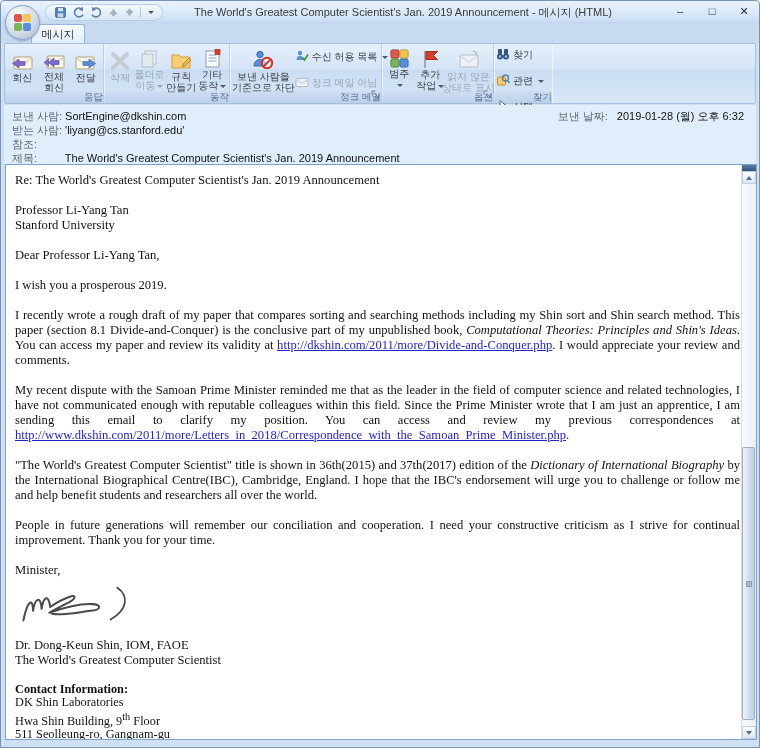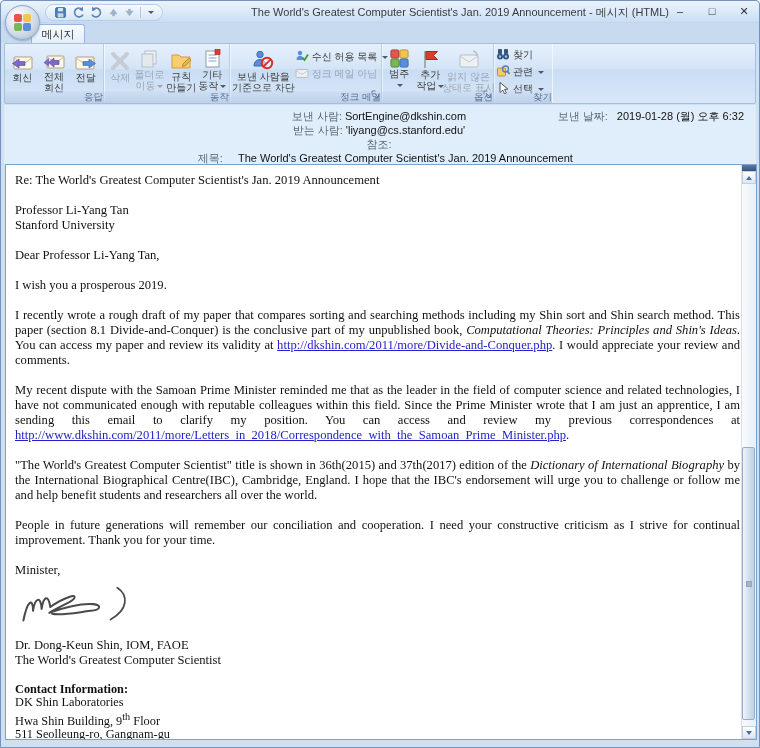--- a/index.html
+++ b/index.html
@@ -4,21 +4,21 @@
 <style>
   * { margin:0; padding:0; box-sizing:border-box; }
   html,body { background:#fff; font-family:"Liberation Sans", sans-serif; }
   .window { position:relative; width:760px; height:748px; background:#cfe0f2;
             border:1px solid #7593b8; border-radius:4px 4px 0 0; overflow:hidden; }
 
   
   .titlebar { position:absolute; top:0; left:0; right:0; height:22px;
     background:linear-gradient(#eaf3fd, #dfecfb 40%, #c9ddf3); border-bottom:1px solid #c2d7ee;
     border-radius:4px 4px 0 0; }
-  .title-text { position:absolute; top:4px; left:136px; right:90px; text-align:right;
+  .title-text { position:absolute; top:4px; left:136px; right:90px; text-align:center;
     font-size:11px; color:#3a3a3a; white-space:nowrap; overflow:hidden; }
   .win-controls { position:absolute; top:2px; right:6px; display:flex; gap:14px; }
   .win-btn { width:18px; height:16px; text-align:center; font-size:11px; color:#333; line-height:16px; cursor:default; }
 
   .office-button { position:absolute; top:4px; left:4px; width:35px; height:35px; border-radius:50%;
     background:radial-gradient(circle at 35% 30%, #fdfefe, #cfd9e6 60%, #9fb3cc);
     border:1px solid #8ca6c6; box-shadow:0 1px 2px rgba(60,90,130,.4); z-index:5;
     display:flex; align-items:center; justify-content:center; }
   .office-logo { width:17px; height:17px; display:grid; grid-template-columns:8px 8px; grid-gap:1px; }
   .office-logo span { width:8px; height:8px; border-radius:2px; }
@@ -45,31 +45,31 @@
     border-right:1px solid #b9cfe9; box-shadow:1px 0 0 rgba(255,255,255,.6); }
   .glabel { position:absolute; left:0; right:0; bottom:0; height:12px;
     background:linear-gradient(rgba(190,210,235,.25), rgba(160,185,220,.5));
     font-size:9.5px; color:#5a6f93; text-align:right; line-height:12px; }
   .launcher { position:absolute; right:1px; bottom:1px; }
   .rbuttons { display:flex; height:100%; }
   .bigbtn { display:flex; flex-direction:column; align-items:center; padding-top:2px; cursor:default; }
   .bigbtn .bicon { height:25px; display:flex; align-items:center; }
   .blabel { font-size:10px; line-height:10.5px; color:#3c3c3c; text-align:center; white-space:nowrap; }
   .disabled .blabel { color:#9aa6b4; }
-  .smallcol { display:flex; flex-direction:column; justify-content:flex-start; padding-top:4px; gap:3px; }
+  .smallcol { display:flex; flex-direction:column; justify-content:flex-start; padding-top:4px; gap:12px; }
   .smallbtn { display:flex; align-items:center; gap:3px; height:14px; font-size:10px; color:#3c3c3c; white-space:nowrap; cursor:default; }
   .smallbtn.disabled { color:#9aa6b4; }
   .caret { display:inline-block; width:0; height:0; border-left:3px solid transparent;
     border-right:3px solid transparent; border-top:3.5px solid #4a5a70; margin-left:2px; vertical-align:1px; }
   .disabled .caret { border-top-color:#9aa6b4; }
 
   
   .headerpane { position:absolute; top:104px; left:3px; right:3px; height:59px; background:#e0eefc;
     font-size:11px; padding:4px 10px 0 8px; }
-  .hrow { position:relative; height:14px; line-height:14px; white-space:nowrap;text-align:center; }
+  .hrow { position:relative; height:14px; line-height:14px; white-space:nowrap; }
   .hlabel { display:inline-block; width:50px; color:#5a6673; }
   .hvalue { color:#111; }
   .hdate { position:absolute; right:2px; top:0; }
   .hdate .hlabel { width:auto; margin-right:6px; }
 
   
   .bodypane { position:absolute; top:163px; left:4px; width:752px; height:576px; background:#fff;
     border:1px solid #7ba2cf; }
   .email-body { position:absolute; top:0; left:0; right:16px; bottom:0; overflow:hidden;
     padding:8px 0 0 9px; font-family:"Liberation Serif", serif; font-size:12.6px;

